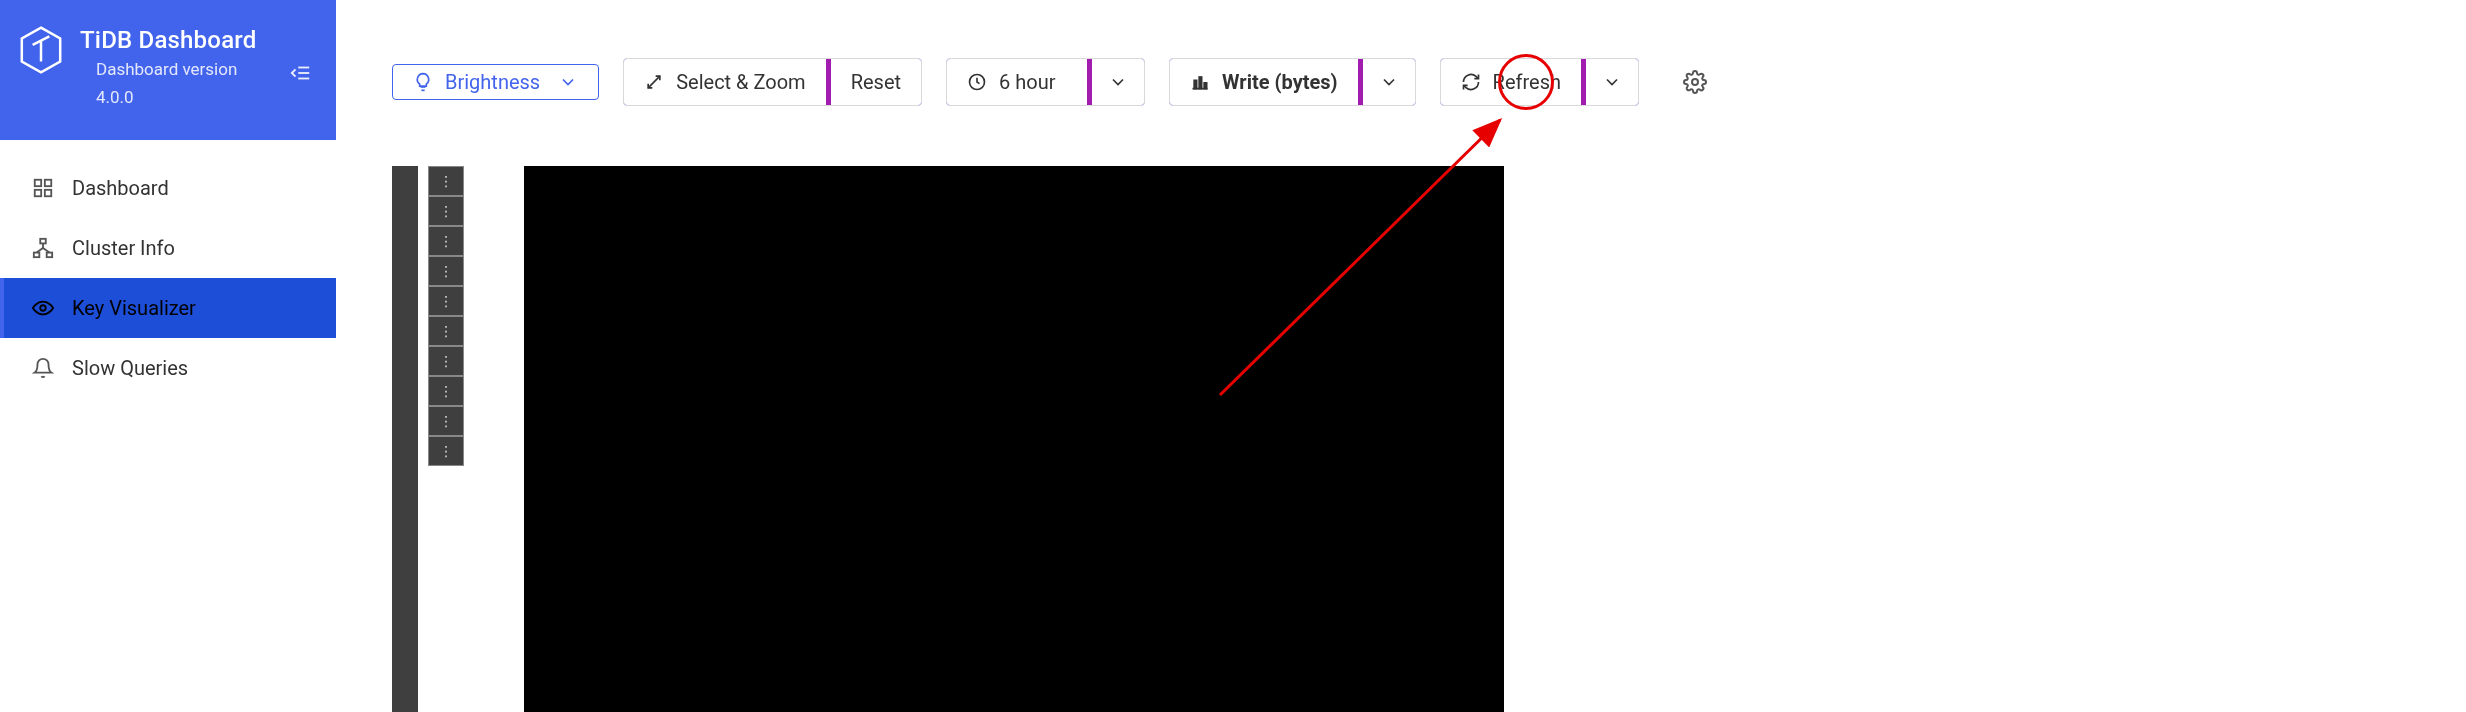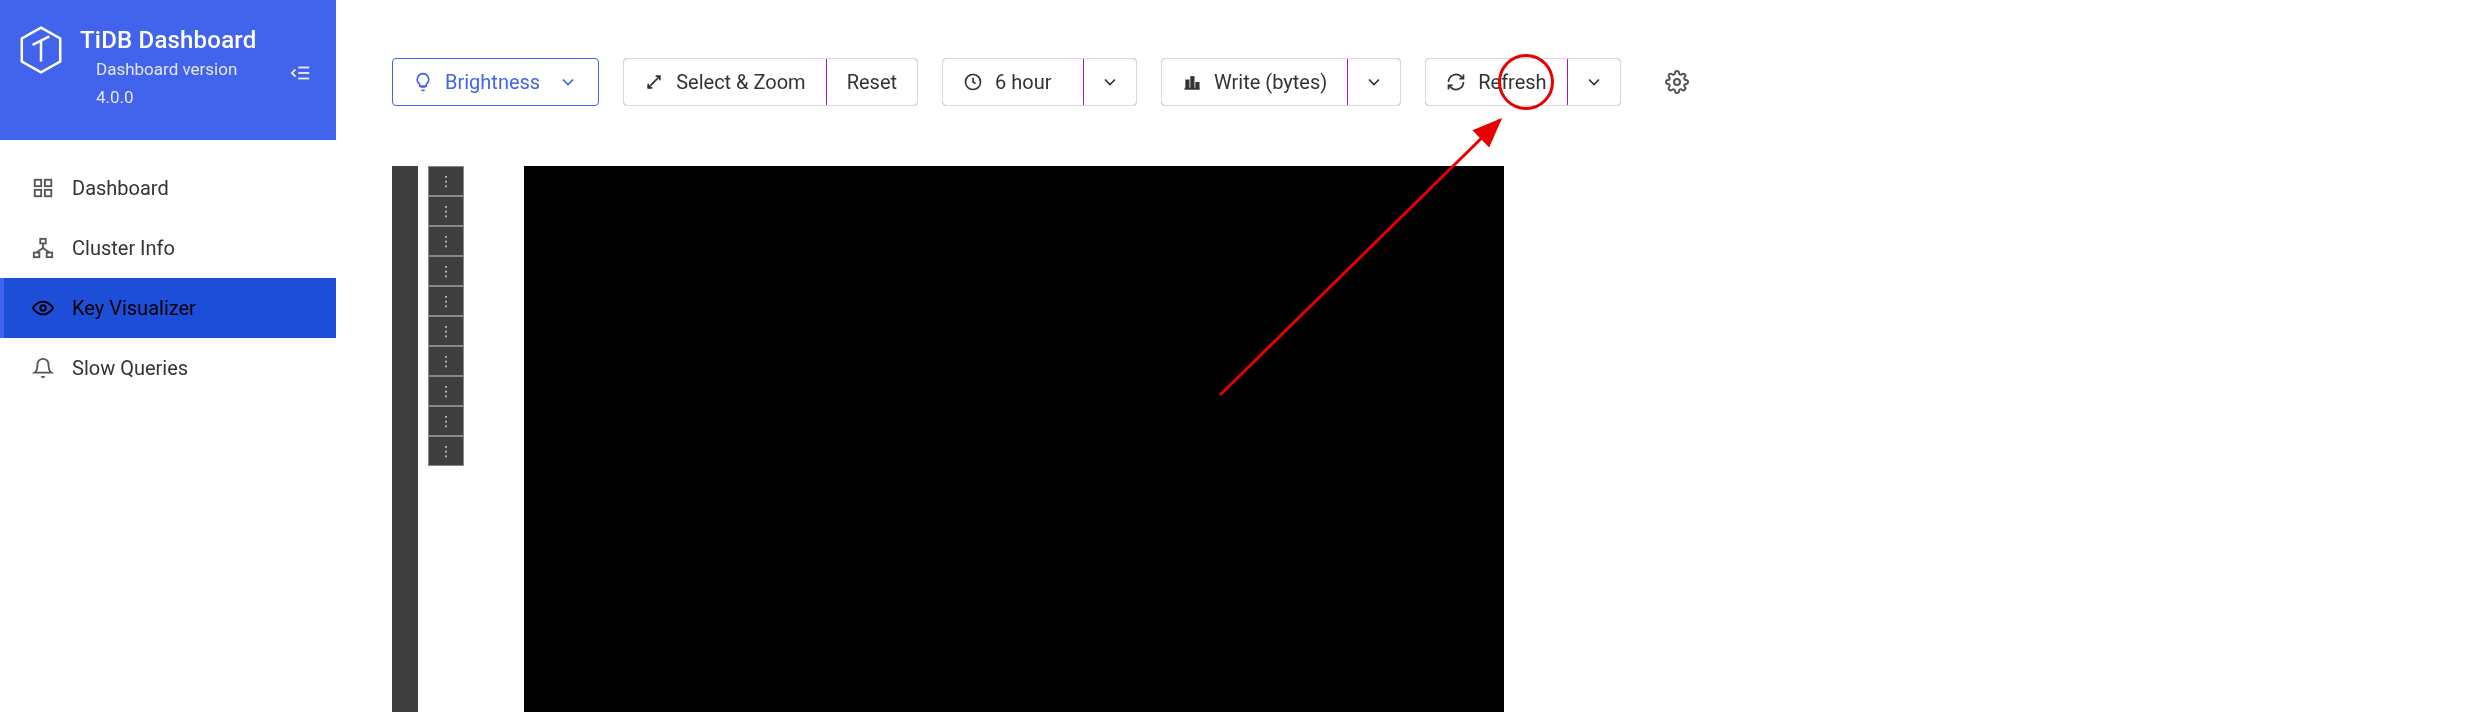--- a/index.html
+++ b/index.html
@@ -20,24 +20,24 @@
   .nav-item { display: flex; align-items: center; gap: 18px; padding: 18px 28px; font-size: 20px; color: #333; cursor: pointer; border-left: 4px solid transparent; }
   .nav-item.active { background: #1d4ed8; border-left: 4px solid #4263eb; color: #000; }
   .nav-icon { width: 22px; height: 22px; color: #555; flex: 0 0 22px; display:flex; align-items:center; justify-content:center; }
   .nav-item.active .nav-icon { color: #000; }
 
   
   .main { flex: 1; display: flex; flex-direction: column; padding: 0; }
   .toolbar { display: flex; align-items: center; gap: 24px; padding: 58px 40px 0 56px; }
   .btn-group { display: flex; border: 1px solid #d9d9d9; border-radius: 4px; overflow: hidden; height: 48px; background:#6d28d9; }
   .btn-group .seg { display: flex; align-items: center; gap: 12px; padding: 0 20px; font-size: 20px; color: #333; cursor: pointer; background: #fff; }
-  .btn-group .seg + .seg { border-left: 1px solid #a21caf; }
+  .btn-group .seg + .seg { border-left: 5px solid #a21caf; }
   .btn-group .chev { padding: 0 16px; }
 
-  .btn-primary-outline { border: 1.5px solid #4263eb; border-radius: 4px; height: 48px; display: flex; align-items: center; gap: 12px; padding: 0 20px; color: #4263eb; font-size: 20px; cursor: pointer; background:#fff; }
+  .btn-primary-outline { border: 1.5px solid #4263eb; border-radius: 4px; height: 36px; display: flex; align-items: center; gap: 12px; padding: 0 20px; color: #4263eb; font-size: 20px; cursor: pointer; background:#fff; }
   .btn-primary-outline .chev { margin-left: 6px; }
 
   .ico { width: 20px; height: 20px; display:inline-flex; align-items:center; justify-content:center; }
   .ico svg { width: 100%; height: 100%; }
 
   .gear-circle { width: 48px; height: 48px; border-radius: 50%; display:flex; align-items:center; justify-content:center; cursor:pointer; margin-left: 8px; }
 
   .content { flex:1; position: relative; padding: 60px 56px 0 56px; }
   .viz-wrap { display:flex; gap: 10px; height: 100%; }
   .track-col { width: 26px; background: #3f3f3f; height: 100%; }
@@ -172,21 +172,21 @@
         <div class="seg chev">
           <span class="ico">
             <svg viewBox="0 0 24 24" fill="none" stroke="currentColor" stroke-width="2">
                 <polyline points="6 9 12 15 18 9"></polyline>
               </svg>
           </span>
         </div>
       </div>
 
       <div class="btn-group">
-        <div class="seg" style="min-width:170px;">
+        <div class="seg" style="min-width:170px;font-weight:bold;">
           <span class="ico">
             <svg viewBox="0 0 24 24" fill="none" stroke="currentColor" stroke-width="2">
                 <line x1="3" y1="20" x2="21" y2="20"></line>
                 <rect x="5" y="10" width="3" height="10" fill="currentColor"></rect>
                 <rect x="11" y="6" width="3" height="14" fill="currentColor"></rect>
                 <rect x="17" y="13" width="3" height="7" fill="currentColor"></rect>
               </svg>
           </span>
           <span>Write (bytes)</span>
         </div>

